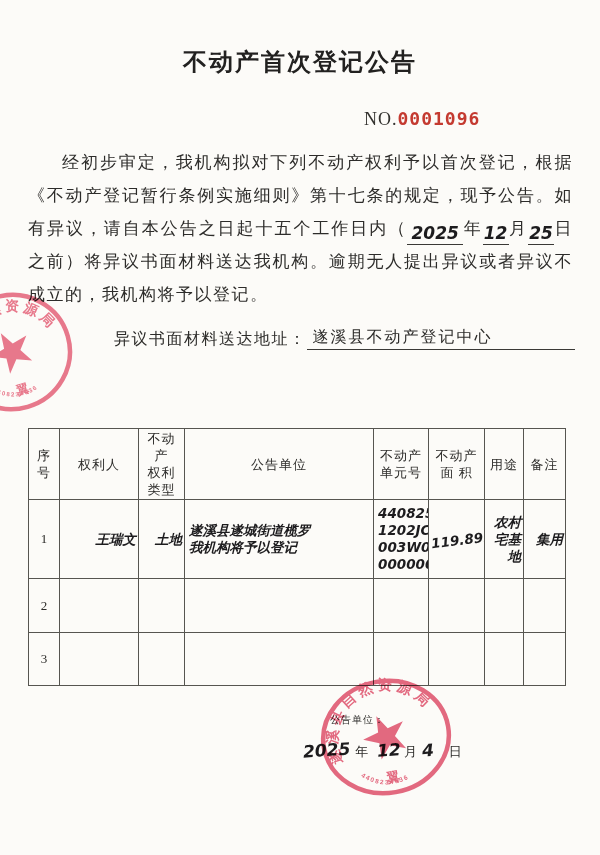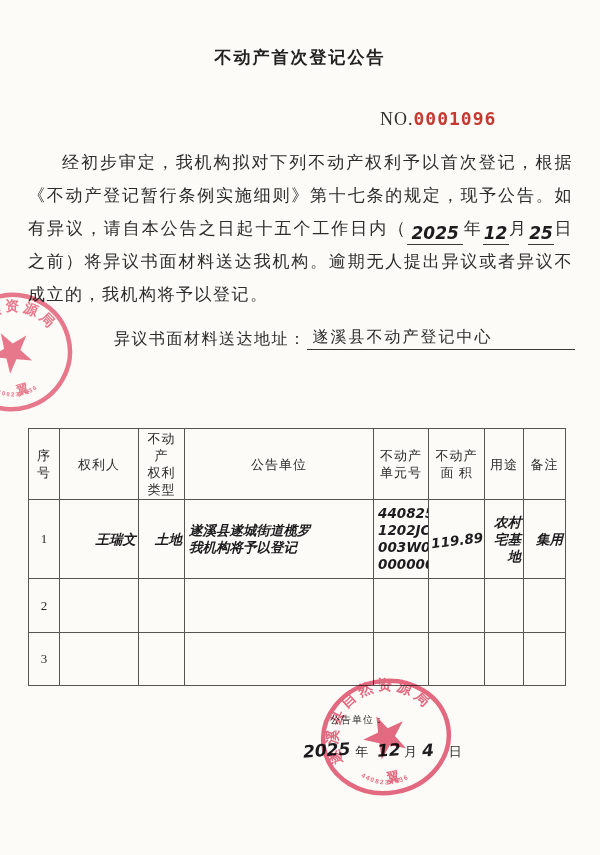--- a/index.html
+++ b/index.html
@@ -5,23 +5,23 @@
   html,body{margin:0;padding:0;}
   body{background:#e9e9e9;}
   .paper{
     position:relative;width:600px;height:855px;margin:0 auto;
     background:#fcfbf8;overflow:hidden;
     font-family:"Liberation Serif",serif;color:#2b2a28;
   }
   .title{
     position:absolute;left:0;top:46px;width:100%;text-align:center;
     font-family:"Liberation Sans",sans-serif;font-weight:bold;
-    font-size:17px;letter-spacing:2px;color:#222120;margin:0;
-  }
-  .serial{position:absolute;left:380px;top:108px;font-size:18px;white-space:nowrap;}
+    font-size:24px;letter-spacing:2px;color:#222120;margin:0;
+  }
+  .serial{position:absolute;left:364px;top:108px;font-size:18px;white-space:nowrap;}
   .serial .prefix{color:#33322f;letter-spacing:1px;}
   .serial .number{
     font-family:"DejaVu Sans Mono",monospace;font-weight:bold;
     color:#c43a30;font-size:18px;letter-spacing:1px;
   }
   .notice{
     position:absolute;left:28px;top:146px;width:545px;
     font-size:17px;line-height:33px;letter-spacing:1.5px;
     text-align:justify;text-indent:2em;margin:0;color:#2d2c2a;
   }

